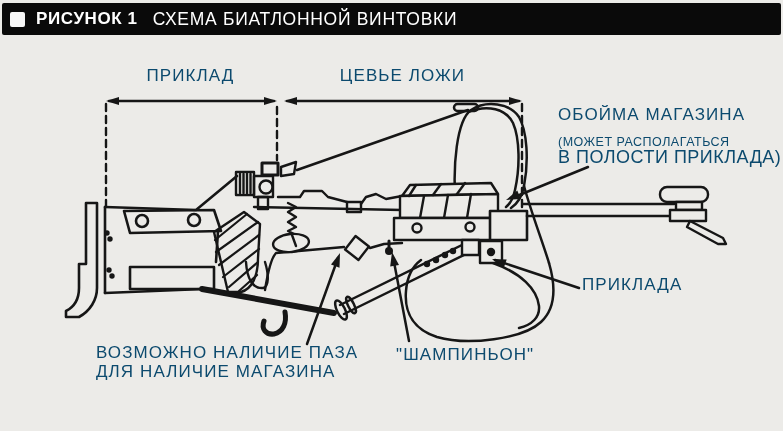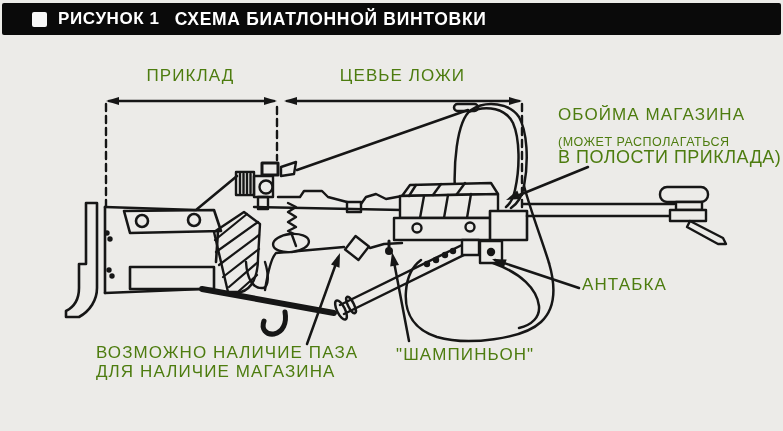--- a/index.html
+++ b/index.html
@@ -5,29 +5,29 @@
   html,body{margin:0;padding:0;background:#d8d7d4;}
   .stage{
     position:relative;width:783px;height:431px;overflow:hidden;
     background:#ecebe8;
     font-family:"Liberation Sans",sans-serif;
   }
   
   .hdr{
     position:absolute;left:2px;top:3px;right:2px;height:32px;
     background:#0a0a0a;border-radius:2px;
-    display:flex;align-items:center;gap:11px;padding-left:30px;
+    display:flex;align-items:center;gap:11px;padding-left:8px;
     box-sizing:border-box;
   }
   .hdr .sq{width:15px;height:15px;background:#f7f7f7;border-radius:2px;flex:0 0 auto;}
   .hdr .t1{color:#fff;font-size:17px;font-weight:700;letter-spacing:.6px;white-space:nowrap;}
-  .hdr .t2{color:#fff;font-size:17.5px;font-weight:700;letter-spacing:.7px;white-space:nowrap;margin-left:4px;}
+  .hdr .t2{color:#fff;font-size:17.5px;font-weight:400;letter-spacing:.7px;white-space:nowrap;margin-left:4px;}
   
   .lbl{
-    position:absolute;color:#4d7c0f;font-size:17px;letter-spacing:1.1px;
+    position:absolute;color:#0c4a6e;font-size:17px;letter-spacing:1.1px;
     line-height:18.5px;white-space:nowrap;z-index:3;
   }
   .lbl.center{text-align:center;}
   .lbl .note{display:block;font-size:12.5px;letter-spacing:.5px;line-height:15px;margin-top:10px;}
   .lbl .note2{display:block;font-size:18px;letter-spacing:.5px;line-height:15px;}
   #lbl-priklad{left:104px;top:67px;width:173px;}
   #lbl-tsevye{left:283px;top:67px;width:239px;}
   #lbl-oboyma{left:558px;top:106px;}
   #lbl-antabka{left:582px;top:276px;}
   #lbl-paz{left:96px;top:344px;}
@@ -208,21 +208,21 @@
 
   <div class="lbl center" id="lbl-priklad">ПРИКЛАД</div>
   <div class="lbl center" id="lbl-tsevye">ЦЕВЬЕ ЛОЖИ</div>
 
   <div class="lbl" id="lbl-oboyma">
     <span>ОБОЙМА МАГАЗИНА</span>
     <span class="note">(МОЖЕТ РАСПОЛАГАТЬСЯ</span>
     <span class="note2">В ПОЛОСТИ ПРИКЛАДА)</span>
   </div>
 
-  <div class="lbl" id="lbl-antabka">АНТАБКА</div>
+  <div class="lbl" id="lbl-antabka">ПРИКЛАДА</div>
 
   <div class="lbl" id="lbl-paz">
     <span>ВОЗМОЖНО НАЛИЧИЕ ПАЗА</span><br>
     <span>ДЛЯ НАЛИЧИЕ МАГАЗИНА</span>
   </div>
 
   <div class="lbl" id="lbl-champ">"ШАМПИНЬОН"</div>
 
 </div>
 

